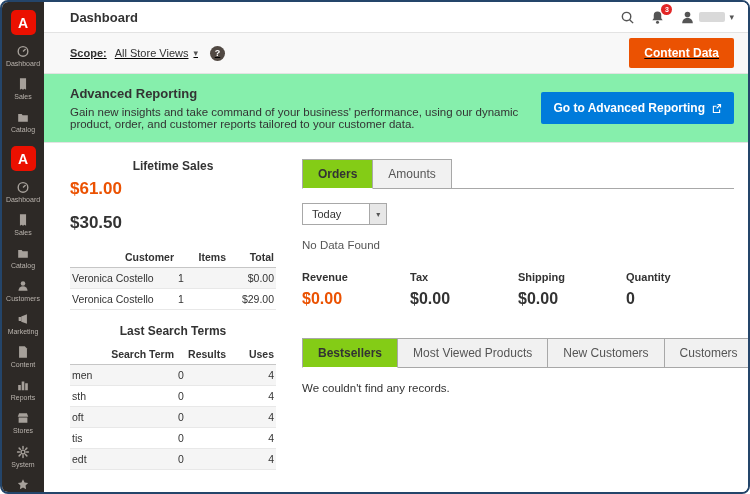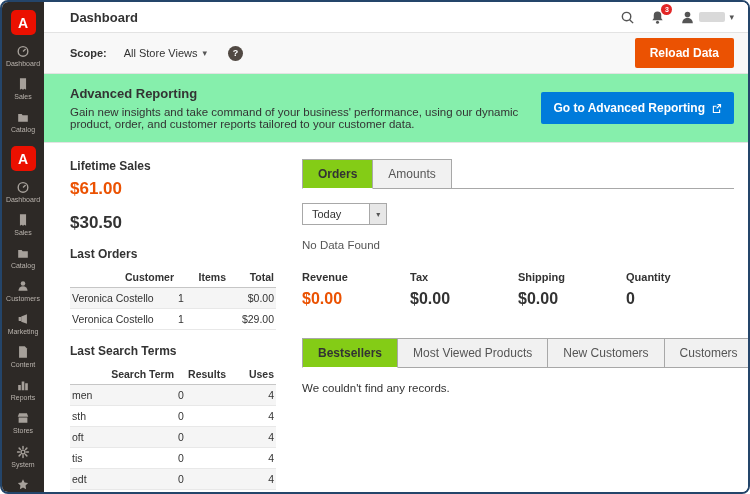--- a/index.html
+++ b/index.html
@@ -42,21 +42,21 @@
     position:absolute; top:-6px; right:-7px; background:#e22626; color:#fff;
     font-size:7px; font-weight:bold; min-width:11px; height:11px; border-radius:6px;
     display:flex; align-items:center; justify-content:center; padding:0 2px;
   }
   .user-group { display:flex; align-items:center; gap:4px; cursor:pointer; }
   .user-placeholder { width:26px; height:10px; background:#d9d9d9; border-radius:2px; }
   .caret { font-size:9px; color:#555; line-height:1; }
   
   .scopebar {
     height:41px; flex-shrink:0; background:#f8f8f8; border-bottom:1px solid #e3e3e3;
-    display:flex; align-items:center; padding:0 14px 0 26px; gap:17px;
+    display:flex; align-items:center; padding:0 14px 0 26px; gap:8px;text-decoration:underline;
   }
   .scope-label { font-size:11px; font-weight:bold; color:#333; }
   .scope-select { display:flex; align-items:center; gap:5px; font-size:11px; color:#333; cursor:pointer; }
   .help-circle {
     width:15px; height:15px; border-radius:50%; background:#514943; color:#fff;
     font-size:9px; font-weight:bold; display:flex; align-items:center; justify-content:center;
     cursor:pointer; margin-left:4px;
   }
   .reload-btn {
     margin-left:auto; background:#eb5202; color:#fff; border:none; border-radius:2px;
@@ -70,21 +70,21 @@
   .adv h2 { font-size:13px; font-weight:bold; color:#333; margin:0 0 5px; }
   .adv p { font-size:11.5px; color:#333; margin:0; max-width:545px; }
   .adv-btn {
     margin-left:auto; background:#007bdb; color:#fff; border:none; border-radius:2px;
     font-family:inherit; font-size:12px; font-weight:bold; padding:9px 12px; cursor:pointer;
     display:flex; align-items:center; gap:6px; white-space:nowrap; flex-shrink:0;
   }
   
   .content { flex:1; display:flex; gap:26px; padding:16px 14px 0 26px; overflow:hidden; }
   .left-col { width:206px; flex-shrink:0; }
-  .block-title { font-size:12px; font-weight:bold; color:#333; margin:0 0 6px; }
+  .block-title { font-size:12px; font-weight:bold; color:#333; margin:0 0 6px;text-align:center; }
   .big-val { font-size:17px; font-weight:bold; margin:0 0 14px; }
   .big-val.orange { color:#eb5202; }
   .big-val.dark { color:#333; }
   table.mini { width:100%; border-collapse:collapse; font-size:10.5px; margin-bottom:14px; }
   table.mini th {
     text-align:right; font-weight:bold; color:#333; padding:4px 2px;
     border-bottom:1px solid #c6c6c6;
   }
   table.mini td { color:#333; padding:4px 2px; border-bottom:1px solid #e8e8e8; }
   table.mini tbody tr:nth-child(odd) td { background:#f5f5f5; }
@@ -246,21 +246,21 @@
       </div>
     </header>
 
     <div class="scopebar">
       <span class="scope-label">Scope:</span>
       <span class="scope-select">
         <span>All Store Views</span>
         <span class="caret">▾</span>
       </span>
       <span class="help-circle">?</span>
-      <button class="reload-btn">Reload Data</button>
+      <button class="reload-btn">Content Data</button>
     </div>
 
     <section class="adv">
       <div class="adv-text">
         <h2>Advanced Reporting</h2>
         <p>Gain new insights and take command of your business' performance, using our dynamic product, order, and customer reports tailored to your customer data.</p>
       </div>
       <button class="adv-btn">
         <span>Go to Advanced Reporting</span>
         <svg width="11" height="11" viewBox="0 0 12 12">
@@ -271,21 +271,20 @@
     </section>
 
     <div class="content">
 
       <div class="left-col">
         <h3 class="block-title">Lifetime Sales</h3>
         <div class="big-val orange">$61.00</div>
 
         <div class="big-val dark">$30.50</div>
 
-        <h3 class="block-title">Last Orders</h3>
         <table class="mini">
           <thead>
             <tr>
               <th>Customer</th>
               <th class="c2">Items</th>
               <th class="c3">Total</th>
             </tr>
           </thead>
           <tbody>
             <tr>

